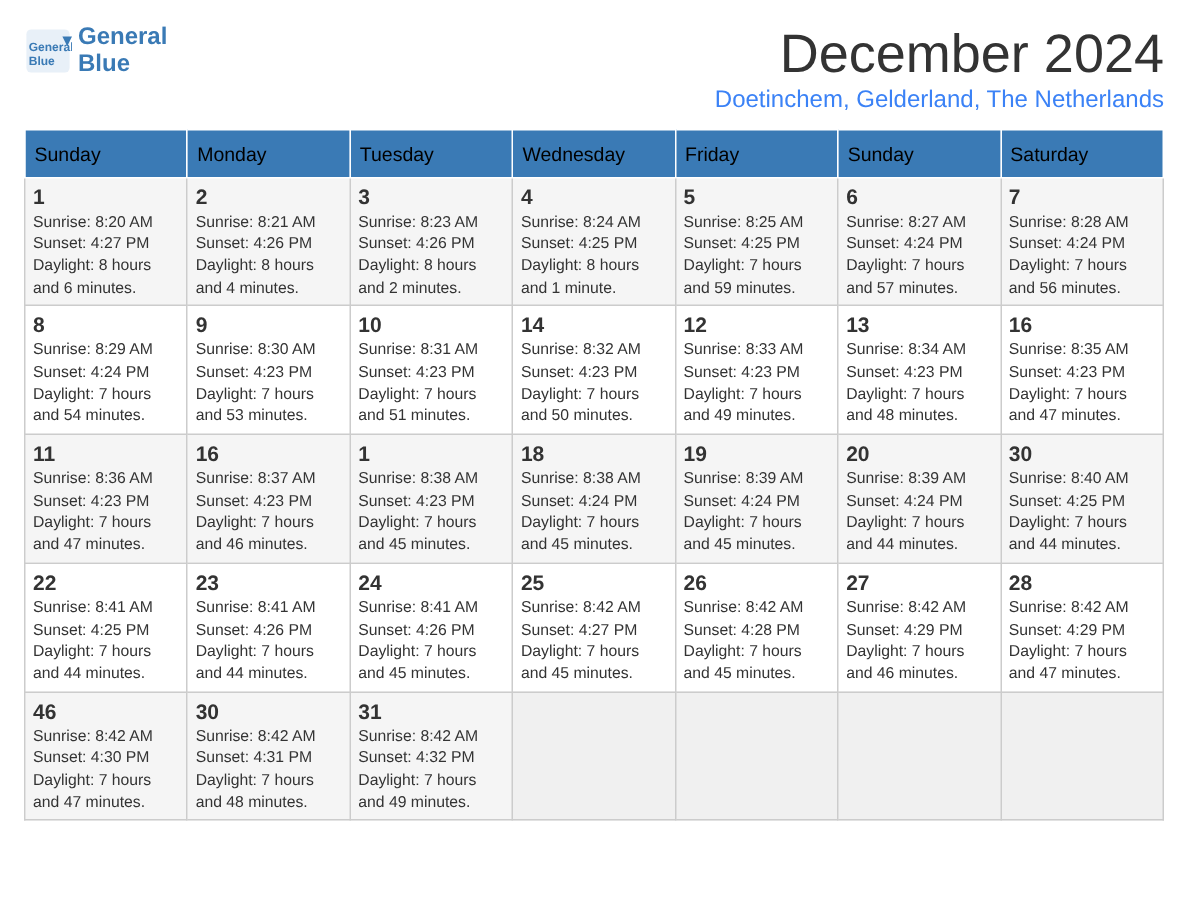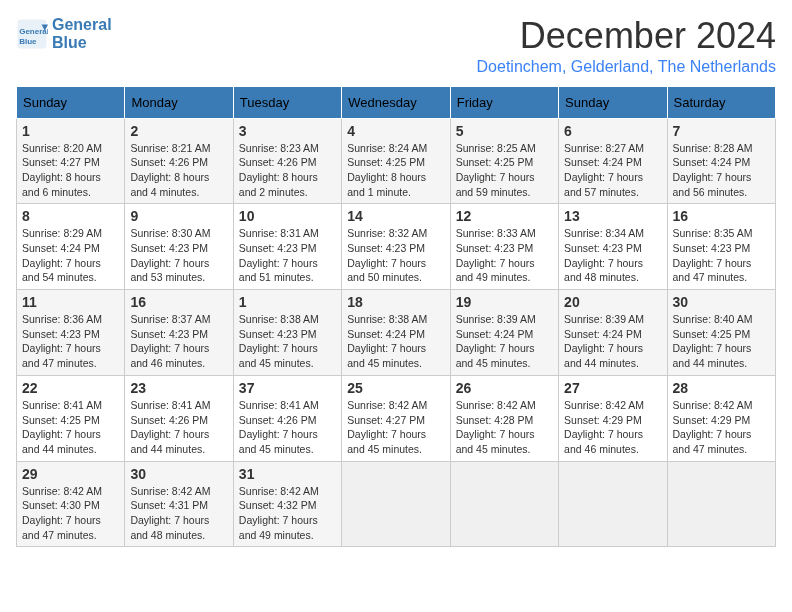--- a/index.html
+++ b/index.html
@@ -222,21 +222,21 @@
       <tr>
         <td>
           <span class="day-number">22</span>
           <div class="day-info">Sunrise: 8:41 AM<br>Sunset: 4:25 PM<br>Daylight: 7 hours<br>and 44 minutes.</div>
         </td>
         <td>
           <span class="day-number">23</span>
           <div class="day-info">Sunrise: 8:41 AM<br>Sunset: 4:26 PM<br>Daylight: 7 hours<br>and 44 minutes.</div>
         </td>
         <td>
-          <span class="day-number">37</span>
+          <span class="day-number">24</span>
           <div class="day-info">Sunrise: 8:41 AM<br>Sunset: 4:26 PM<br>Daylight: 7 hours<br>and 45 minutes.</div>
         </td>
         <td>
           <span class="day-number">25</span>
           <div class="day-info">Sunrise: 8:42 AM<br>Sunset: 4:27 PM<br>Daylight: 7 hours<br>and 45 minutes.</div>
         </td>
         <td>
           <span class="day-number">26</span>
           <div class="day-info">Sunrise: 8:42 AM<br>Sunset: 4:28 PM<br>Daylight: 7 hours<br>and 45 minutes.</div>
         </td>
@@ -244,21 +244,21 @@
           <span class="day-number">27</span>
           <div class="day-info">Sunrise: 8:42 AM<br>Sunset: 4:29 PM<br>Daylight: 7 hours<br>and 46 minutes.</div>
         </td>
         <td>
           <span class="day-number">28</span>
           <div class="day-info">Sunrise: 8:42 AM<br>Sunset: 4:29 PM<br>Daylight: 7 hours<br>and 47 minutes.</div>
         </td>
       </tr>
       <tr>
         <td>
-          <span class="day-number">29</span>
+          <span class="day-number">46</span>
           <div class="day-info">Sunrise: 8:42 AM<br>Sunset: 4:30 PM<br>Daylight: 7 hours<br>and 47 minutes.</div>
         </td>
         <td>
           <span class="day-number">30</span>
           <div class="day-info">Sunrise: 8:42 AM<br>Sunset: 4:31 PM<br>Daylight: 7 hours<br>and 48 minutes.</div>
         </td>
         <td>
           <span class="day-number">31</span>
           <div class="day-info">Sunrise: 8:42 AM<br>Sunset: 4:32 PM<br>Daylight: 7 hours<br>and 49 minutes.</div>
         </td>

